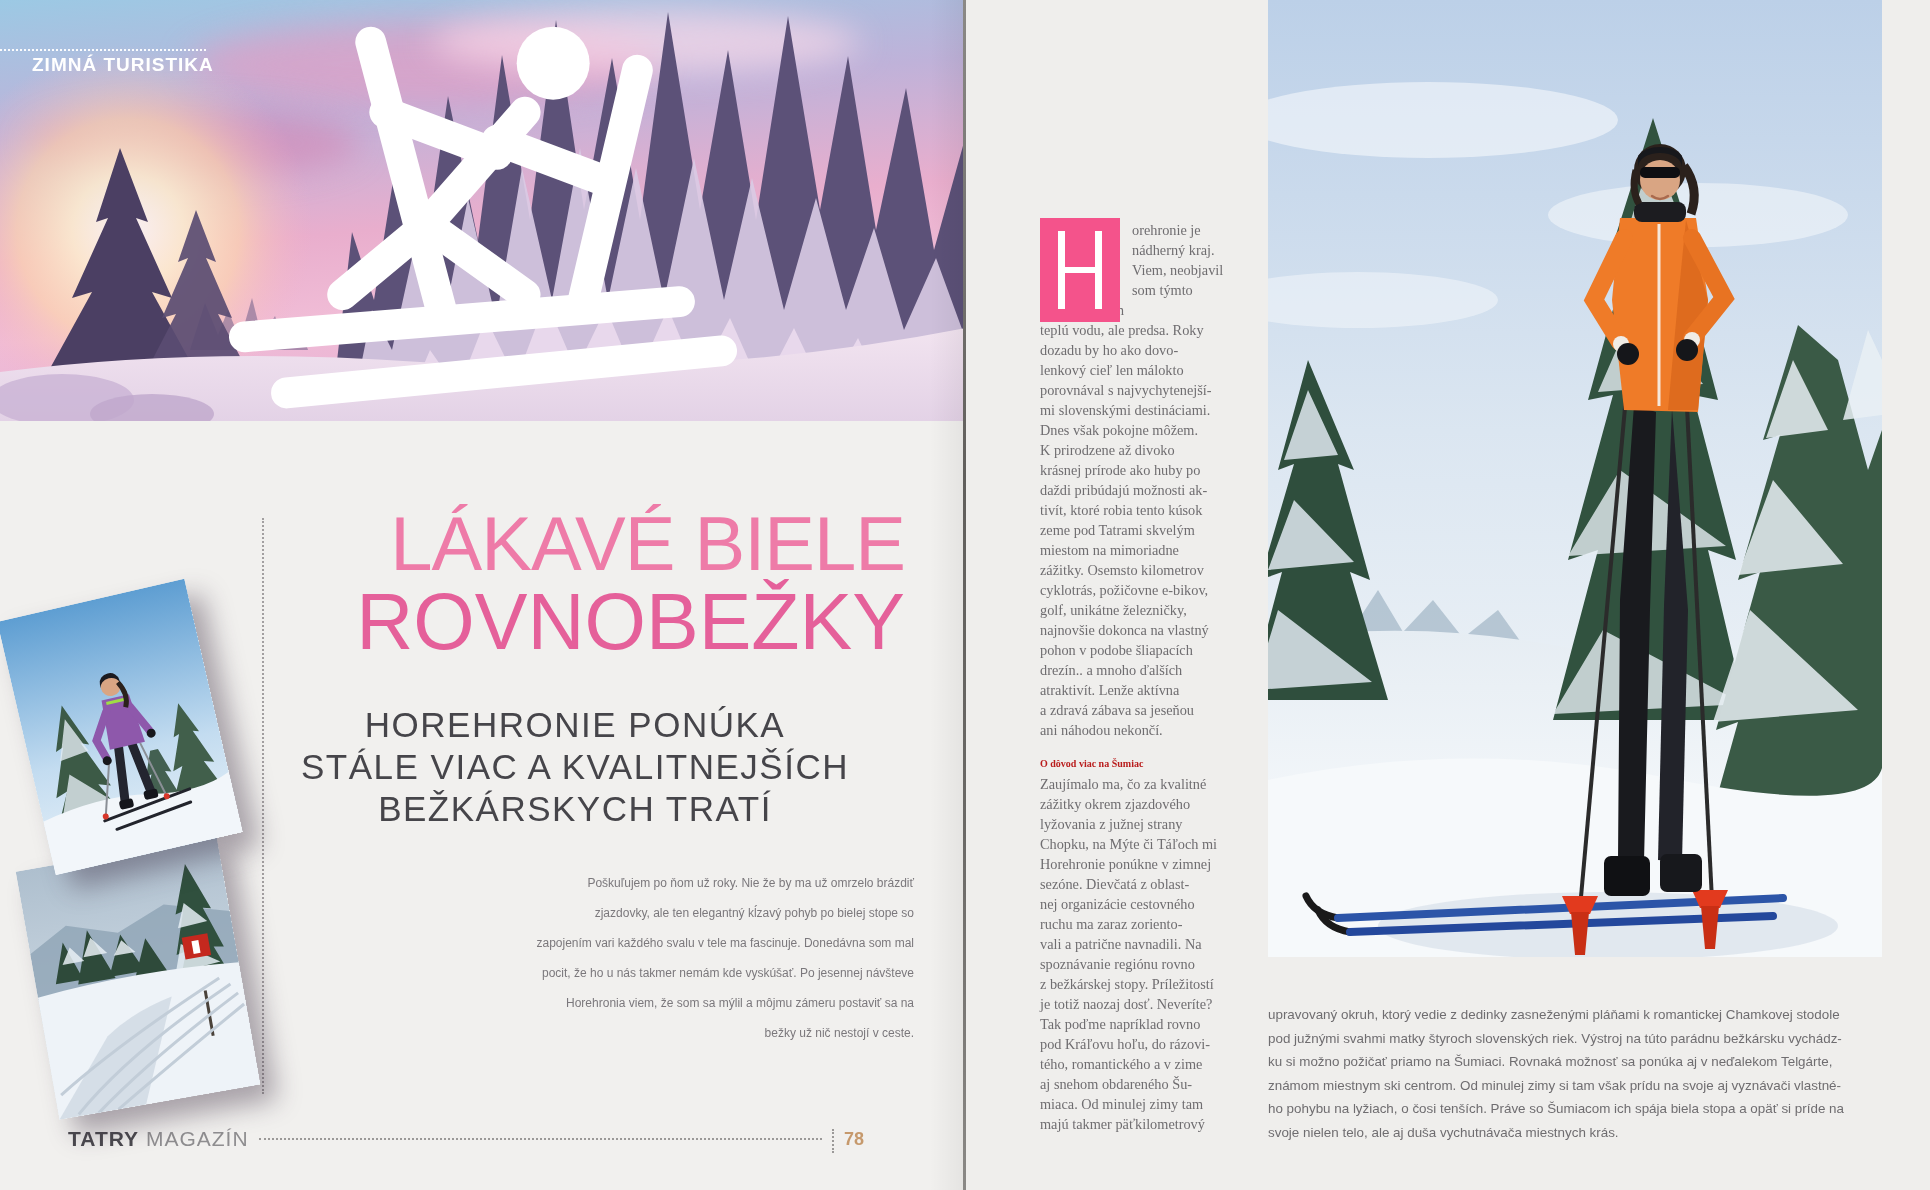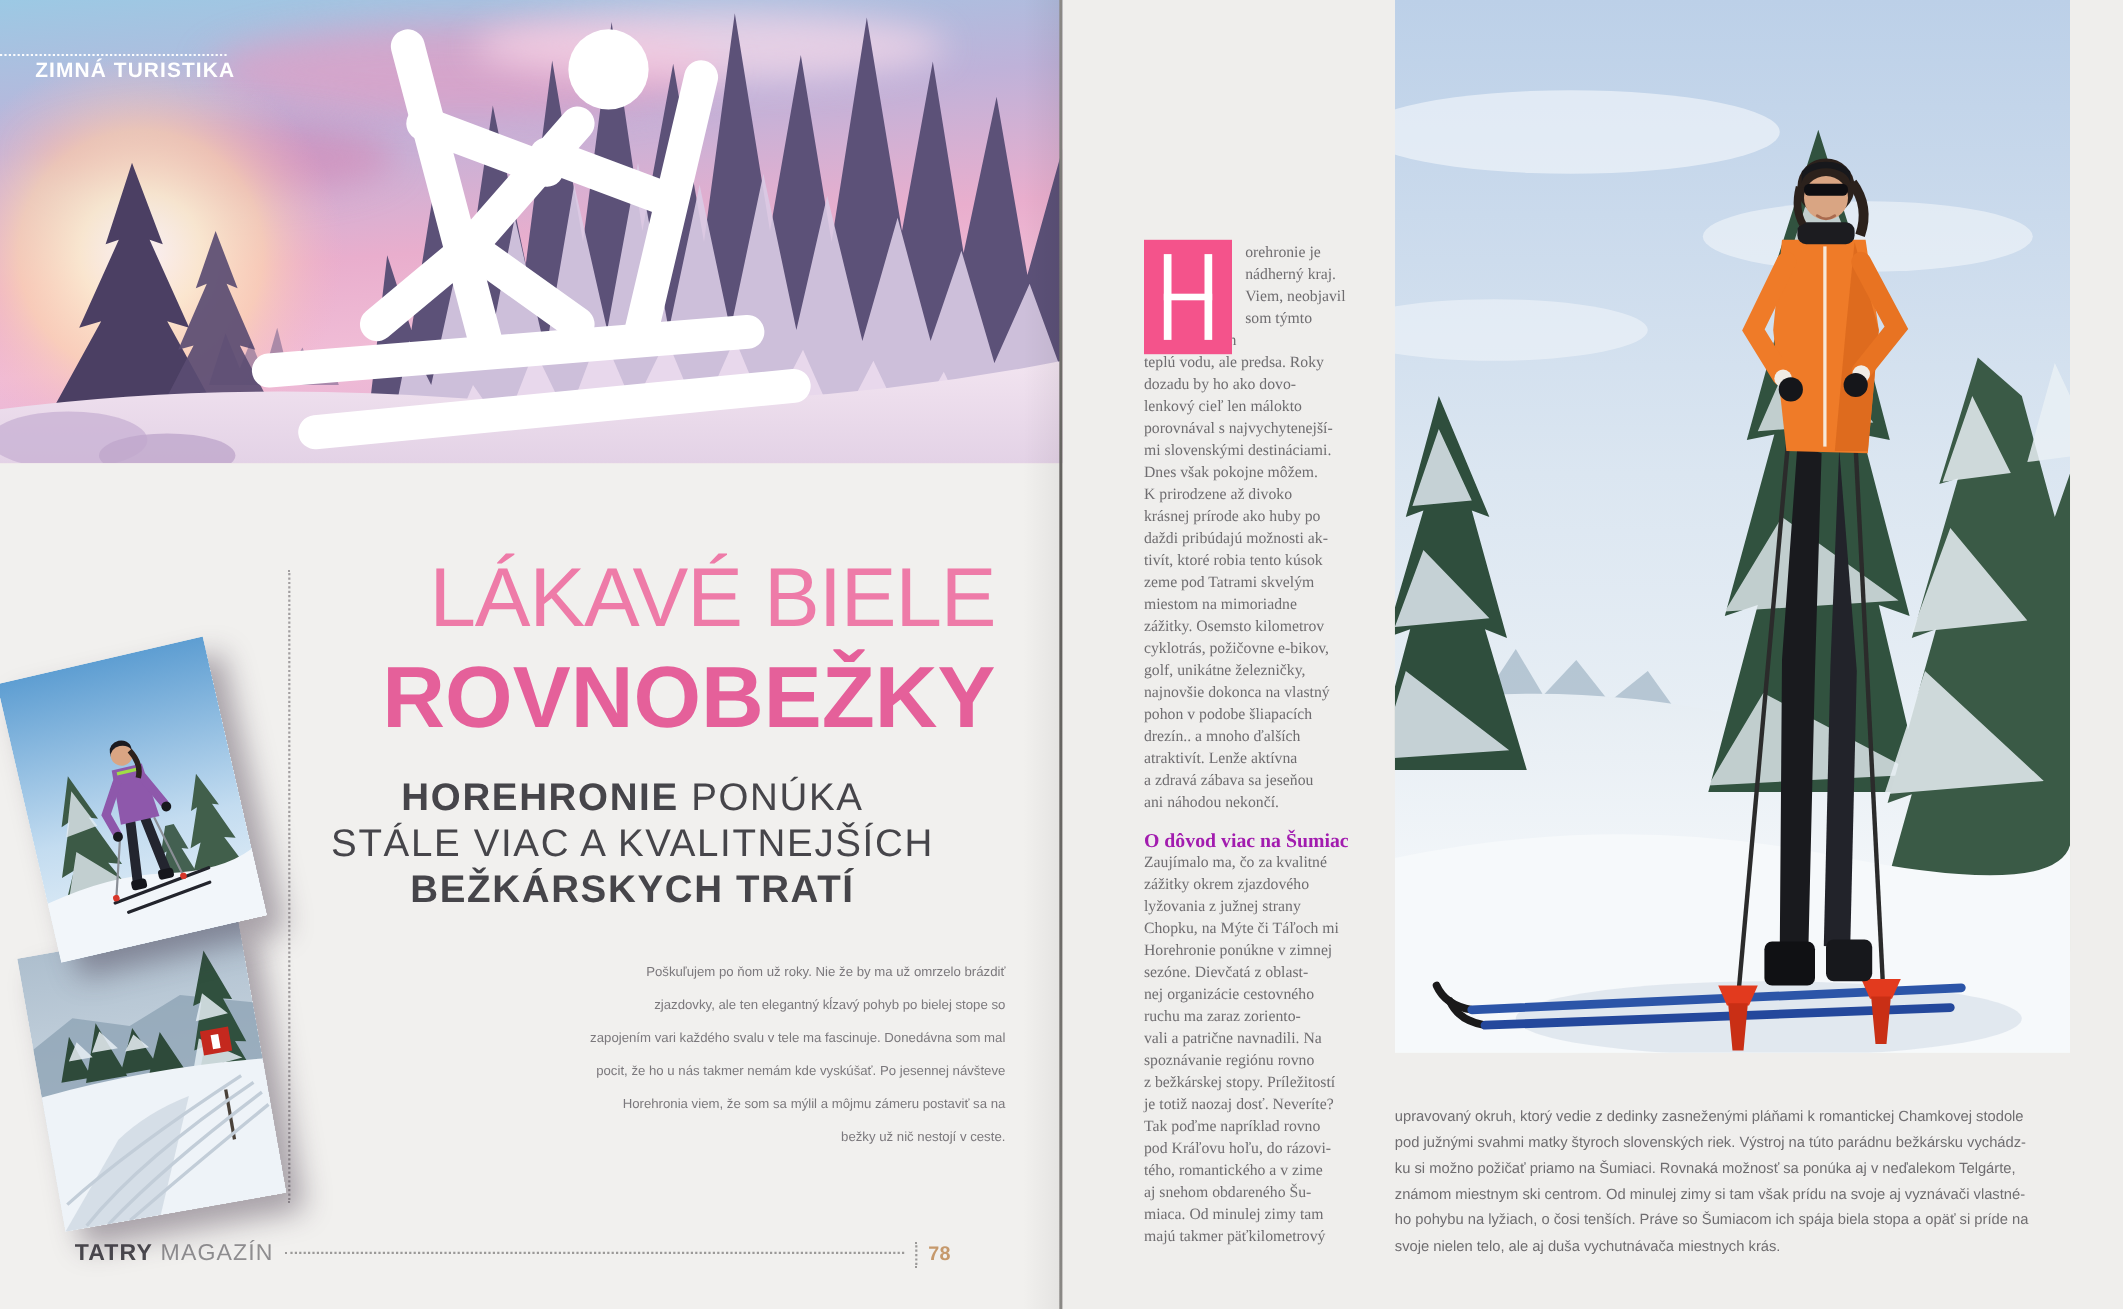--- a/index.html
+++ b/index.html
@@ -19,25 +19,25 @@
 
   #badge-rule{left:0;top:49px;width:206px;border-top:2px dotted rgba(255,255,255,.95);}
   #badge-icon{left:118px;top:14px;}
   #badge-label{left:32px;top:54px;width:170px;color:#fff;font-size:19px;font-weight:bold;
                letter-spacing:1px;white-space:nowrap;}
 
   #vrule{left:262px;top:518px;height:576px;border-left:2px dotted #a29fa0;}
 
   #title-block{left:245px;top:506px;width:660px;text-align:right;line-height:1;}
   #title-l1{font-size:76px;font-weight:400;letter-spacing:-1px;color:var(--pinklight);}
-  #title-l2{font-size:79px;font-weight:bold;letter-spacing:0;color:var(--pink);margin-top:12px;}
+  #title-l2{font-size:79px;font-weight:normal;letter-spacing:0;color:var(--pink);}
 
   #subtitle{left:245px;top:704px;width:660px;text-align:center;color:var(--dark);
             font-size:35px;line-height:42px;letter-spacing:1.5px;}
-  #subtitle b{font-weight:bold;}
+  #subtitle b{font-weight:normal;}
 
   #intro{left:238px;top:868px;width:676px;text-align:right;color:var(--intro);
          font-size:12px;line-height:30px;white-space:pre-line;}
 
   
   .snap{position:absolute;overflow:hidden;box-shadow:14px 18px 26px rgba(60,45,65,.4);}
   #snap1{left:24px;top:597px;width:192px;height:260px;transform:rotate(-13deg);z-index:3;}
   #snap2{left:36px;top:852px;width:204px;height:252px;transform:rotate(-10deg);z-index:2;}
   .snap svg{display:block;width:100%;height:100%;}
 
@@ -62,21 +62,21 @@
   #page-right{left:966px;top:0;width:964px;height:1190px;background:#efeeec;}
   #column{left:74px;top:200px;width:224px;color:var(--body);font-size:14.3px;line-height:20px;font-family:Liberation Serif, serif;}
   .colp{white-space:pre-line;margin:0;}
   #dropcap{float:left;width:80px;height:66px;margin:0 12px 2px 0;position:relative;}
   #dropcap .box{position:absolute;left:0;bottom:-36px;width:80px;height:104px;background:var(--dropcap);}
   #dropcap .bar{position:absolute;background:#fff;}
   #dropcap .b1{left:18px;top:13px;width:7px;height:78px;}
   #dropcap .b2{left:55px;top:13px;width:7px;height:78px;}
   #dropcap .b3{left:18px;top:49px;width:44px;height:6px;}
   .sr{position:absolute;width:1px;height:1px;overflow:hidden;clip:rect(0 0 0 0);}
-  #col-heading{font-weight:bold;color:#a21caf;margin:14px 0 0 0;font-size:18px;}
+  #col-heading{font-weight:bold;color:#b91c1c;margin:14px 0 0 0;font-size:10px;}
 
   #skier-photo{left:302px;top:0;width:614px;height:957px;overflow:hidden;}
   #skier-photo svg{display:block;width:100%;height:100%;}
 
   #bottom-para{left:302px;top:983px;width:622px;color:var(--body);font-size:13.4px;
                line-height:23.6px;white-space:pre-line;margin-top:20px;}
 </style>
 </head>
 <body>
 

